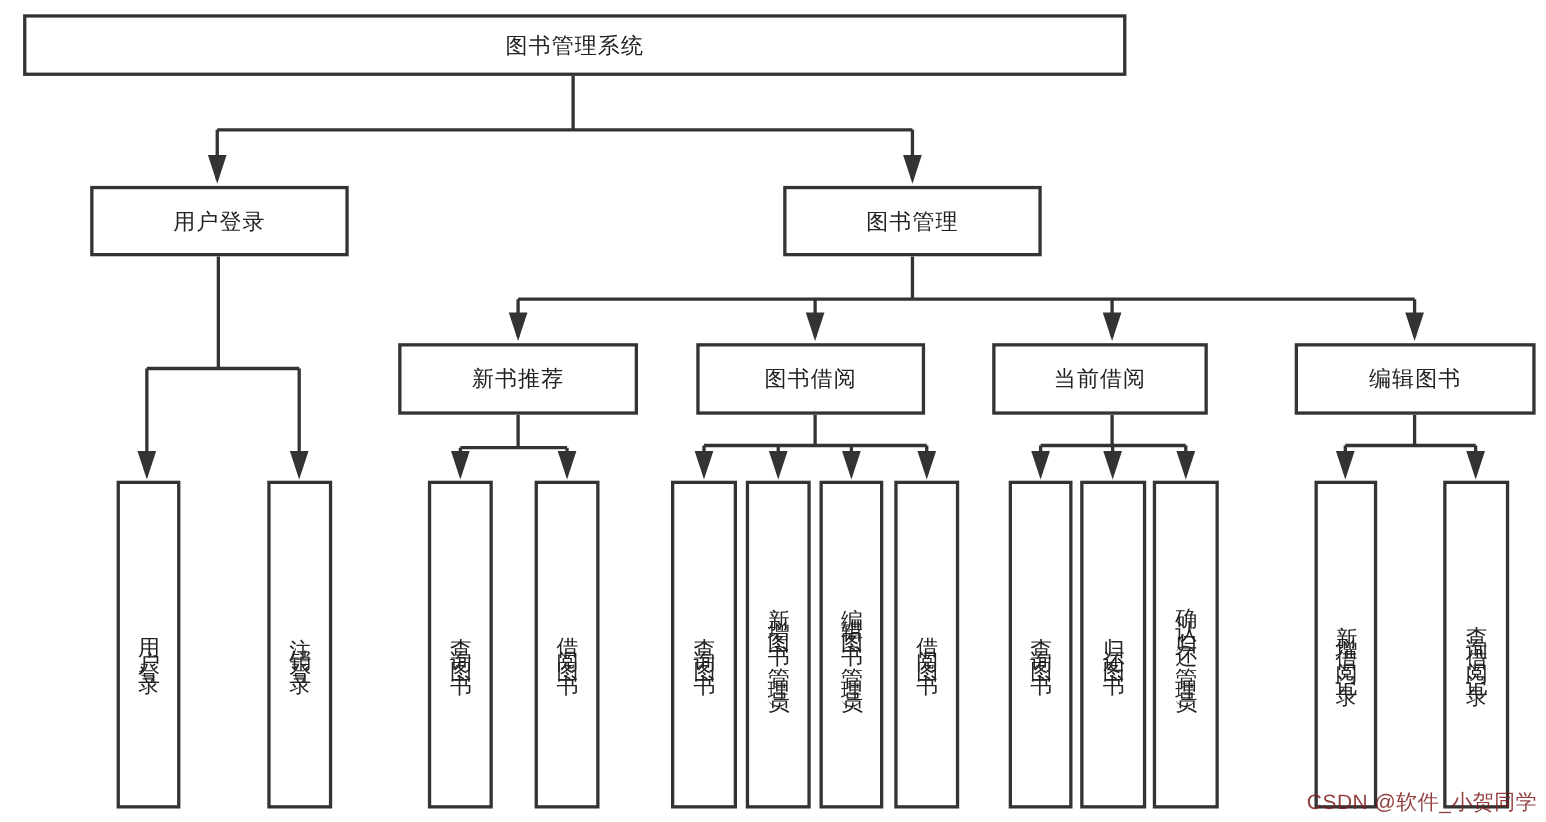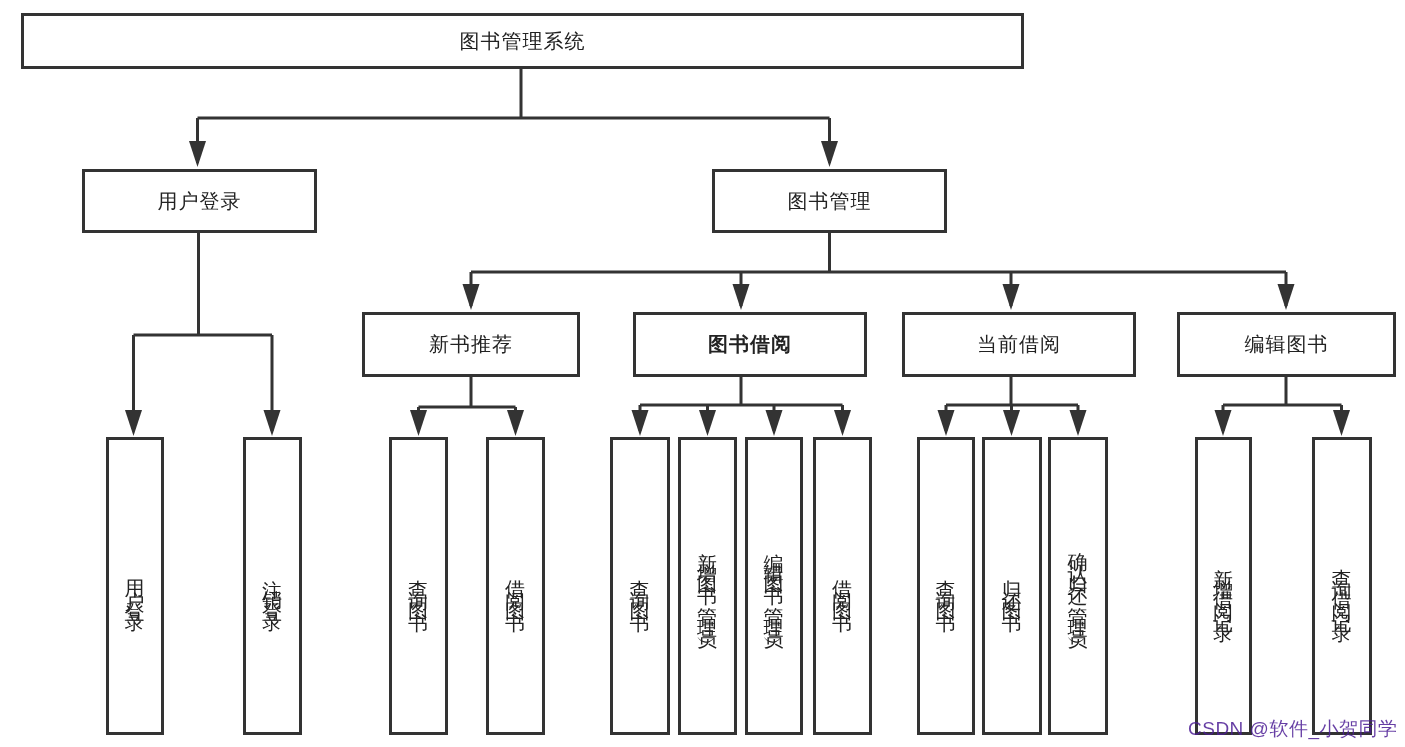--- a/index.html
+++ b/index.html
@@ -31,22 +31,22 @@
     line-height:1;
     white-space:nowrap;
   }
   
   .n-root{left:21px;top:13px;width:1003px;height:56px;text-align:center;}
   
   .n-l2-user{left:82px;top:169px;width:235px;height:64px;}
   .n-l2-book{left:712px;top:169px;width:235px;height:64px;}
   
   .n-l3-rec{left:362px;top:312px;width:218px;height:65px;}
-  .n-l3-bor{left:633px;top:312px;width:234px;height:65px;font-weight:bold;}
-  .n-l3-cur{left:902px;top:312px;width:234px;height:65px;}
+  .n-l3-bor{left:633px;top:312px;width:208px;height:65px;}
+  .n-l3-cur{left:902px;top:312px;width:196px;height:65px;}
   .n-l3-log{left:1177px;top:312px;width:219px;height:65px;}
   
   .leaf{top:437px;height:298px;}
   .n-user-login{left:106px;width:58px;}
   .n-user-logout{left:243px;width:59px;}
   .n-rec-query{left:389px;width:59px;}
   .n-rec-borrow{left:486px;width:59px;}
   .n-bor-query{left:610px;width:60px;}
   .n-bor-add{left:678px;width:59px;}
   .n-bor-edit{left:745px;width:58px;}
@@ -54,21 +54,21 @@
   .n-cur-query{left:917px;width:58px;}
   .n-cur-return{left:982px;width:60px;}
   .n-cur-confirm{left:1048px;width:60px;}
   .n-log-add{left:1195px;width:57px;}
   .n-log-query{left:1312px;width:60px;}
   .watermark{
     position:absolute;
     left:1188px;top:716px;
     width:215px;
     font-size:19px;
-    color:#4c1d95;
+    color:#7f1d1d;
     opacity:.85;
     z-index:10;
     white-space:nowrap;
     letter-spacing:.5px;
   }
 </style>
 </head>
 <body>
 
 <div class="canvas">

